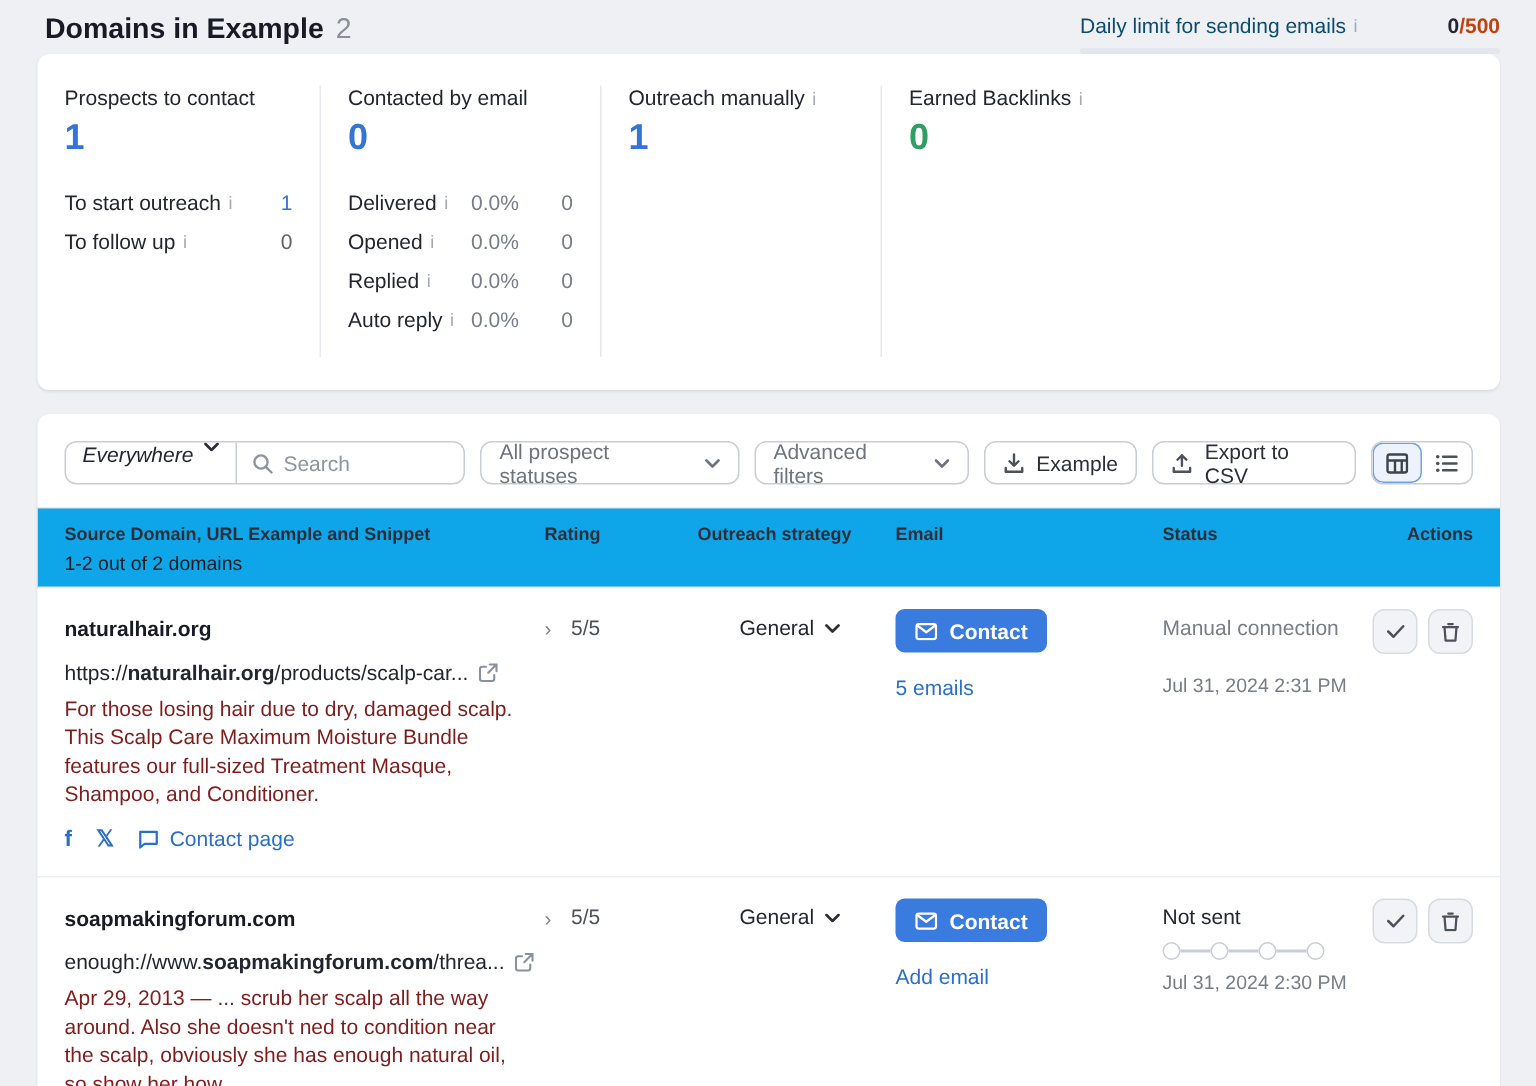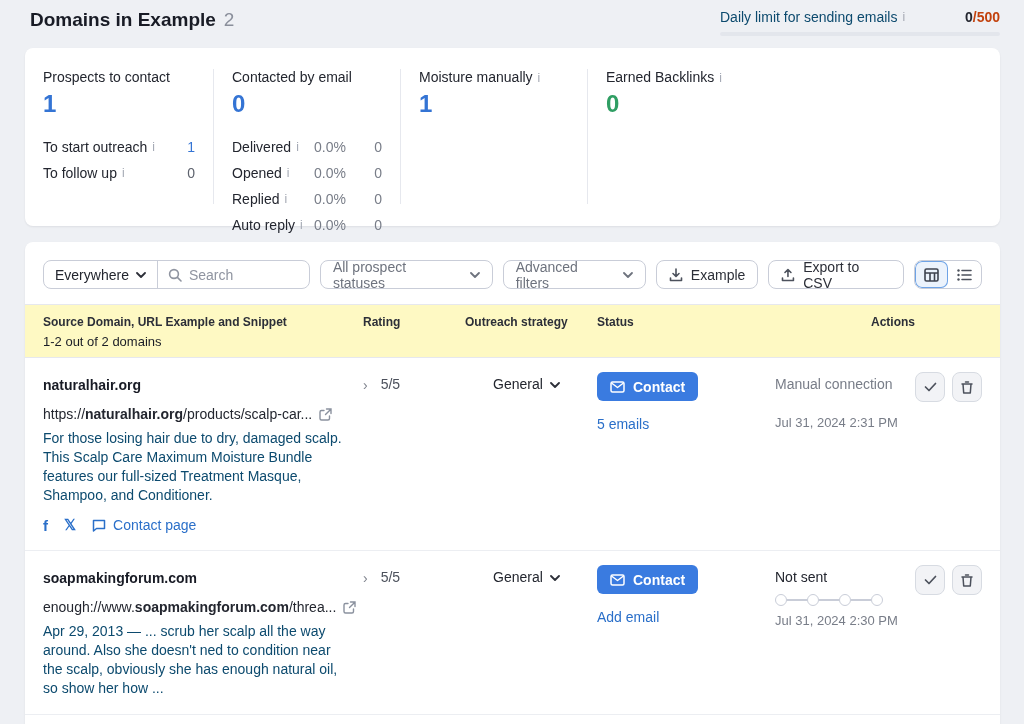--- a/index.html
+++ b/index.html
@@ -22,21 +22,21 @@
   .dl-label { color:#0c4a6e; }
   .dl-value { margin-left:auto; }
   .dl-used { font-weight:700; color:#23262f; }
   .dl-total { color:#c2410c;font-weight:bold; }
   .dl-bar { margin-top:7px; height:4px; background:#e3e6ec; border-radius:2px; }
 
   .info { display:inline-block; font-size:12px; color:#a3a8b3; margin-left:5px; font-weight:400; line-height:1; }
 
   
   .card { background:#fff; border-radius:8px; box-shadow:0 1px 2px rgba(24,28,38,.08); }
-  .stats { margin-top:12px; display:flex; padding:21px 0 22px 0; height:178px; }
+  .stats { display:flex; padding:21px 0 22px 0; height:224px; }
   .stat-col { padding:0 18px; }
   .stat-col + .stat-col { border-left:1px solid #e6e8ee; }
   .col-1 { width:188px; } .col-2 { width:187px; } .col-3 { width:187px; } .col-4 { flex:1; }
   .stat-label { font-size:14px; color:#23262f; }
   .stat-value { margin-top:5px; font-size:24px; font-weight:700; }
   .stat-value.blue { color:#3474d4; }
   .stat-value.green { color:#2f9e63; }
   .stat-details { margin-top:16px; }
   .detail-row { display:flex; align-items:center; font-size:14px; height:26px; color:#23262f; }
   .detail-row .lbl { display:flex; align-items:center; flex:1; }
@@ -44,45 +44,45 @@
   .val.blue { color:#3474d4; }
   .val.gray { color:#5d626d; }
   .pct { width:44px; text-align:left; color:#787d88; }
   .cnt { width:24px; text-align:right; color:#787d88; }
 
   
   .table-card { margin-top:16px; flex:1; border-radius:8px 8px 0 0; display:flex; flex-direction:column; overflow:hidden; }
   .toolbar { display:flex; align-items:center; gap:10px; padding:18px 18px 15px 18px; }
   .control { height:29px; border:1px solid #c9cdd8; border-radius:8px; background:#fff; display:flex; align-items:center; font-size:14px; }
   .scope-search { padding:0; }
-  .scope { display:flex; align-items:center; gap:7px; padding:0 11px; height:100%; border-right:1px solid #c9cdd8; color:#23262f; cursor:pointer; }
+  .scope { display:flex; gap:7px; padding:0 11px; height:100%; border-right:1px solid #c9cdd8; color:#23262f; cursor:pointer;font-style:italic; }
   .searchseg { display:flex; align-items:center; gap:7px; padding:0 10px; }
   .searchseg input { border:none; outline:none; font-size:14px; width:110px; color:#23262f; font-family:"Liberation Sans",sans-serif; background:transparent; }
   .searchseg input::placeholder { color:#8f94a0; }
   .pill { gap:8px; padding:0 12px; color:#6e737e; cursor:pointer; }
   .right-tools { margin-left:auto; display:flex; align-items:center; gap:10px; }
   .btn { gap:8px; padding:0 12px; color:#2c2f38; cursor:pointer; }
   .seg-toggle { border:1px solid #c9cdd8; border-radius:8px; background:#fff; display:flex; height:29px; overflow:hidden; }
   .seg { width:33px; display:flex; align-items:center; justify-content:center; cursor:pointer; }
   .seg.selected { box-shadow:inset 0 0 0 1px #6ea3e6; background:#ecf3fc; border-radius:7px; }
 
   .grid { display:grid; grid-template-columns:320px 102px 132px 178px 140px 1fr; padding:0 18px; }
-  .thead { background:#fef9c3; border-top:1px solid #e6e8ee; border-bottom:1px solid #e6e8ee; min-height:48px; padding-top:10px; padding-bottom:8px; }
+  .thead { background:#0ea5e9; border-top:1px solid #e6e8ee; border-bottom:1px solid #e6e8ee; min-height:48px; padding-top:10px; padding-bottom:8px; }
   .th { font-size:12px; font-weight:700; color:#2c2f38; }
   .th.right { text-align:right; }
   .th-sub { font-size:13px; font-weight:400; color:#82879
 2; margin-top:5px; }
   .tbody { flex:1; overflow:hidden; background:#fff; display:flex; flex-direction:column; }
   .trow { border-bottom:1px solid #eceef2; }
 
   .cell-source { padding-top:19px; padding-bottom:16px; }
   .domain { font-size:14px; font-weight:700; color:#181b25; }
   .url-line { margin-top:13px; display:flex; align-items:center; gap:7px; font-size:14px; color:#23262f; }
   .url-line b { font-weight:700; }
-  .snippet { margin-top:7px; font-size:14px; line-height:19px; color:#0c4a6e; max-width:302px; }
+  .snippet { margin-top:7px; font-size:14px; line-height:19px; color:#7f1d1d; max-width:302px; }
   .links-line { margin-top:11px; display:flex; align-items:center; gap:16px; }
   .soc { color:#2a6fc9; font-weight:700; font-size:15px; cursor:pointer; }
   .contact-page { display:flex; align-items:center; gap:7px; color:#2a6fc9; font-size:14px; cursor:pointer; }
 
   .cell-rating { padding-top:18px; display:flex; align-items:flex-start; gap:13px; font-size:14px; color:#4c515c; }
   .expand { color:#80858f; cursor:pointer; margin-top:1px; }
   .cell-strategy { padding-top:18px; display:flex; align-items:flex-start; gap:7px; font-size:14px; color:#23262f; cursor:pointer;margin-left:28px; }
   .cell-email { padding-top:14px; }
   .contact-btn { display:inline-flex; align-items:center; gap:8px; background:#3a7be0; color:#fff; font-size:14px; font-weight:700; border:none; border-radius:6px; height:29px; padding:0 13px; cursor:pointer; font-family:"Liberation Sans",sans-serif; }
   .email-link { margin-top:15px; font-size:14px; color:#2a6fc9; cursor:pointer; }
@@ -175,21 +175,21 @@
               <span>Auto reply</span>
               <span class="info">i</span>
             </span>
           <span class="pct">0.0%</span>
           <span class="cnt">0</span>
         </div>
       </div>
     </div>
 
     <div class="stat-col col-3">
-      <div class="stat-label"><span>Moisture manually</span><span class="info">i</span></div>
+      <div class="stat-label"><span>Outreach manually</span><span class="info">i</span></div>
       <div class="stat-value blue">1</div>
     </div>
 
     <div class="stat-col col-4">
       <div class="stat-label"><span>Earned Backlinks</span><span class="info">i</span></div>
       <div class="stat-value green">0</div>
     </div>
   </div>
 
   <div class="card table-card">
@@ -259,20 +259,21 @@
       </div>
     </div>
 
     <div class="grid thead">
       <div>
         <div class="th">Source Domain, URL Example and Snippet</div>
         <div class="th-sub">1-2 out of 2 domains</div>
       </div>
       <div class="th">Rating</div>
       <div class="th">Outreach strategy</div>
+      <div class="th">Email</div>
       <div class="th">Status</div>
       <div class="th right">Actions</div>
     </div>
 
     <div class="tbody">
 
       <div class="grid trow">
         <div class="cell-source">
           <div class="domain">naturalhair.org</div>
           <div class="url-line">

